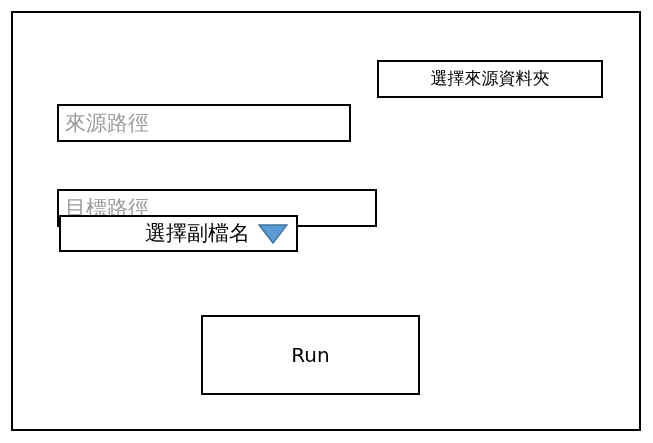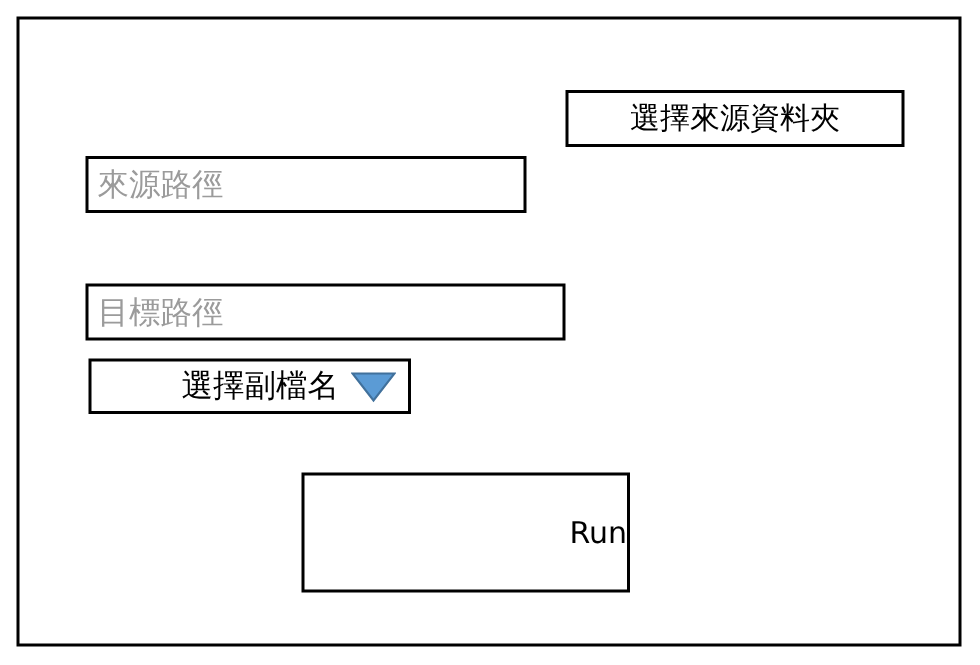--- a/index.html
+++ b/index.html
@@ -47,22 +47,22 @@
     line-height: 1;
     letter-spacing: 0px;
     white-space: nowrap;
   }
 
   .pick-button {
     justify-content: center;
   }
   .pick-button .label {
     color: #000000;
-    font-family: Liberation Serif, serif;
-    font-size: 20px;
+    font-family: Liberation Mono, monospace;
+    font-size: 17px;
     line-height: 1;
     white-space: nowrap;
   }
 
   .dropdown {
     justify-content: flex-end;
     padding-right: 8px;
   }
   .dropdown .label {
     color: #000000;
@@ -71,38 +71,38 @@
     line-height: 1;
     white-space: nowrap;
   }
   .dropdown .caret {
     margin-left: 8px;
     display: inline-block;
     line-height: 0;
   }
 
   .run-button {
-    justify-content: flex-end;
+    justify-content: center;
   }
   .run-button .label {
     color: #000000;
     font-family: "DejaVu Sans", "Liberation Sans", sans-serif;
     font-size: 20px;
     line-height: 1;
     white-space: nowrap;
   }
 
   
   #source-path-input   { left: 44px;  top: 47px;  width: 294px; height: 38px; }
   #select-source-btn   { left: 364px; top: 47px;  width: 226px; height: 38px; }
 
   #target-path-input   { left: 44px;  top: 132px; width: 320px; height: 38px; }
   #select-target-btn   { left: 364px; top: 132px; width: 226px; height: 38px; }
 
-  #extension-dropdown  { left: 46px;  top: 226px; width: 215px; height: 37px; }
+  #extension-dropdown  { left: 46px;  top: 202px; width: 239px; height: 37px; }
 
   #run-btn             { left: 188px; top: 302px; width: 219px; height: 80px; }
 </style>
 </head>
 <body>
 
 <div id="app-window">
 
   <div class="ctrl path-input" id="source-path-input">
     <span class="placeholder">來源路徑</span>

